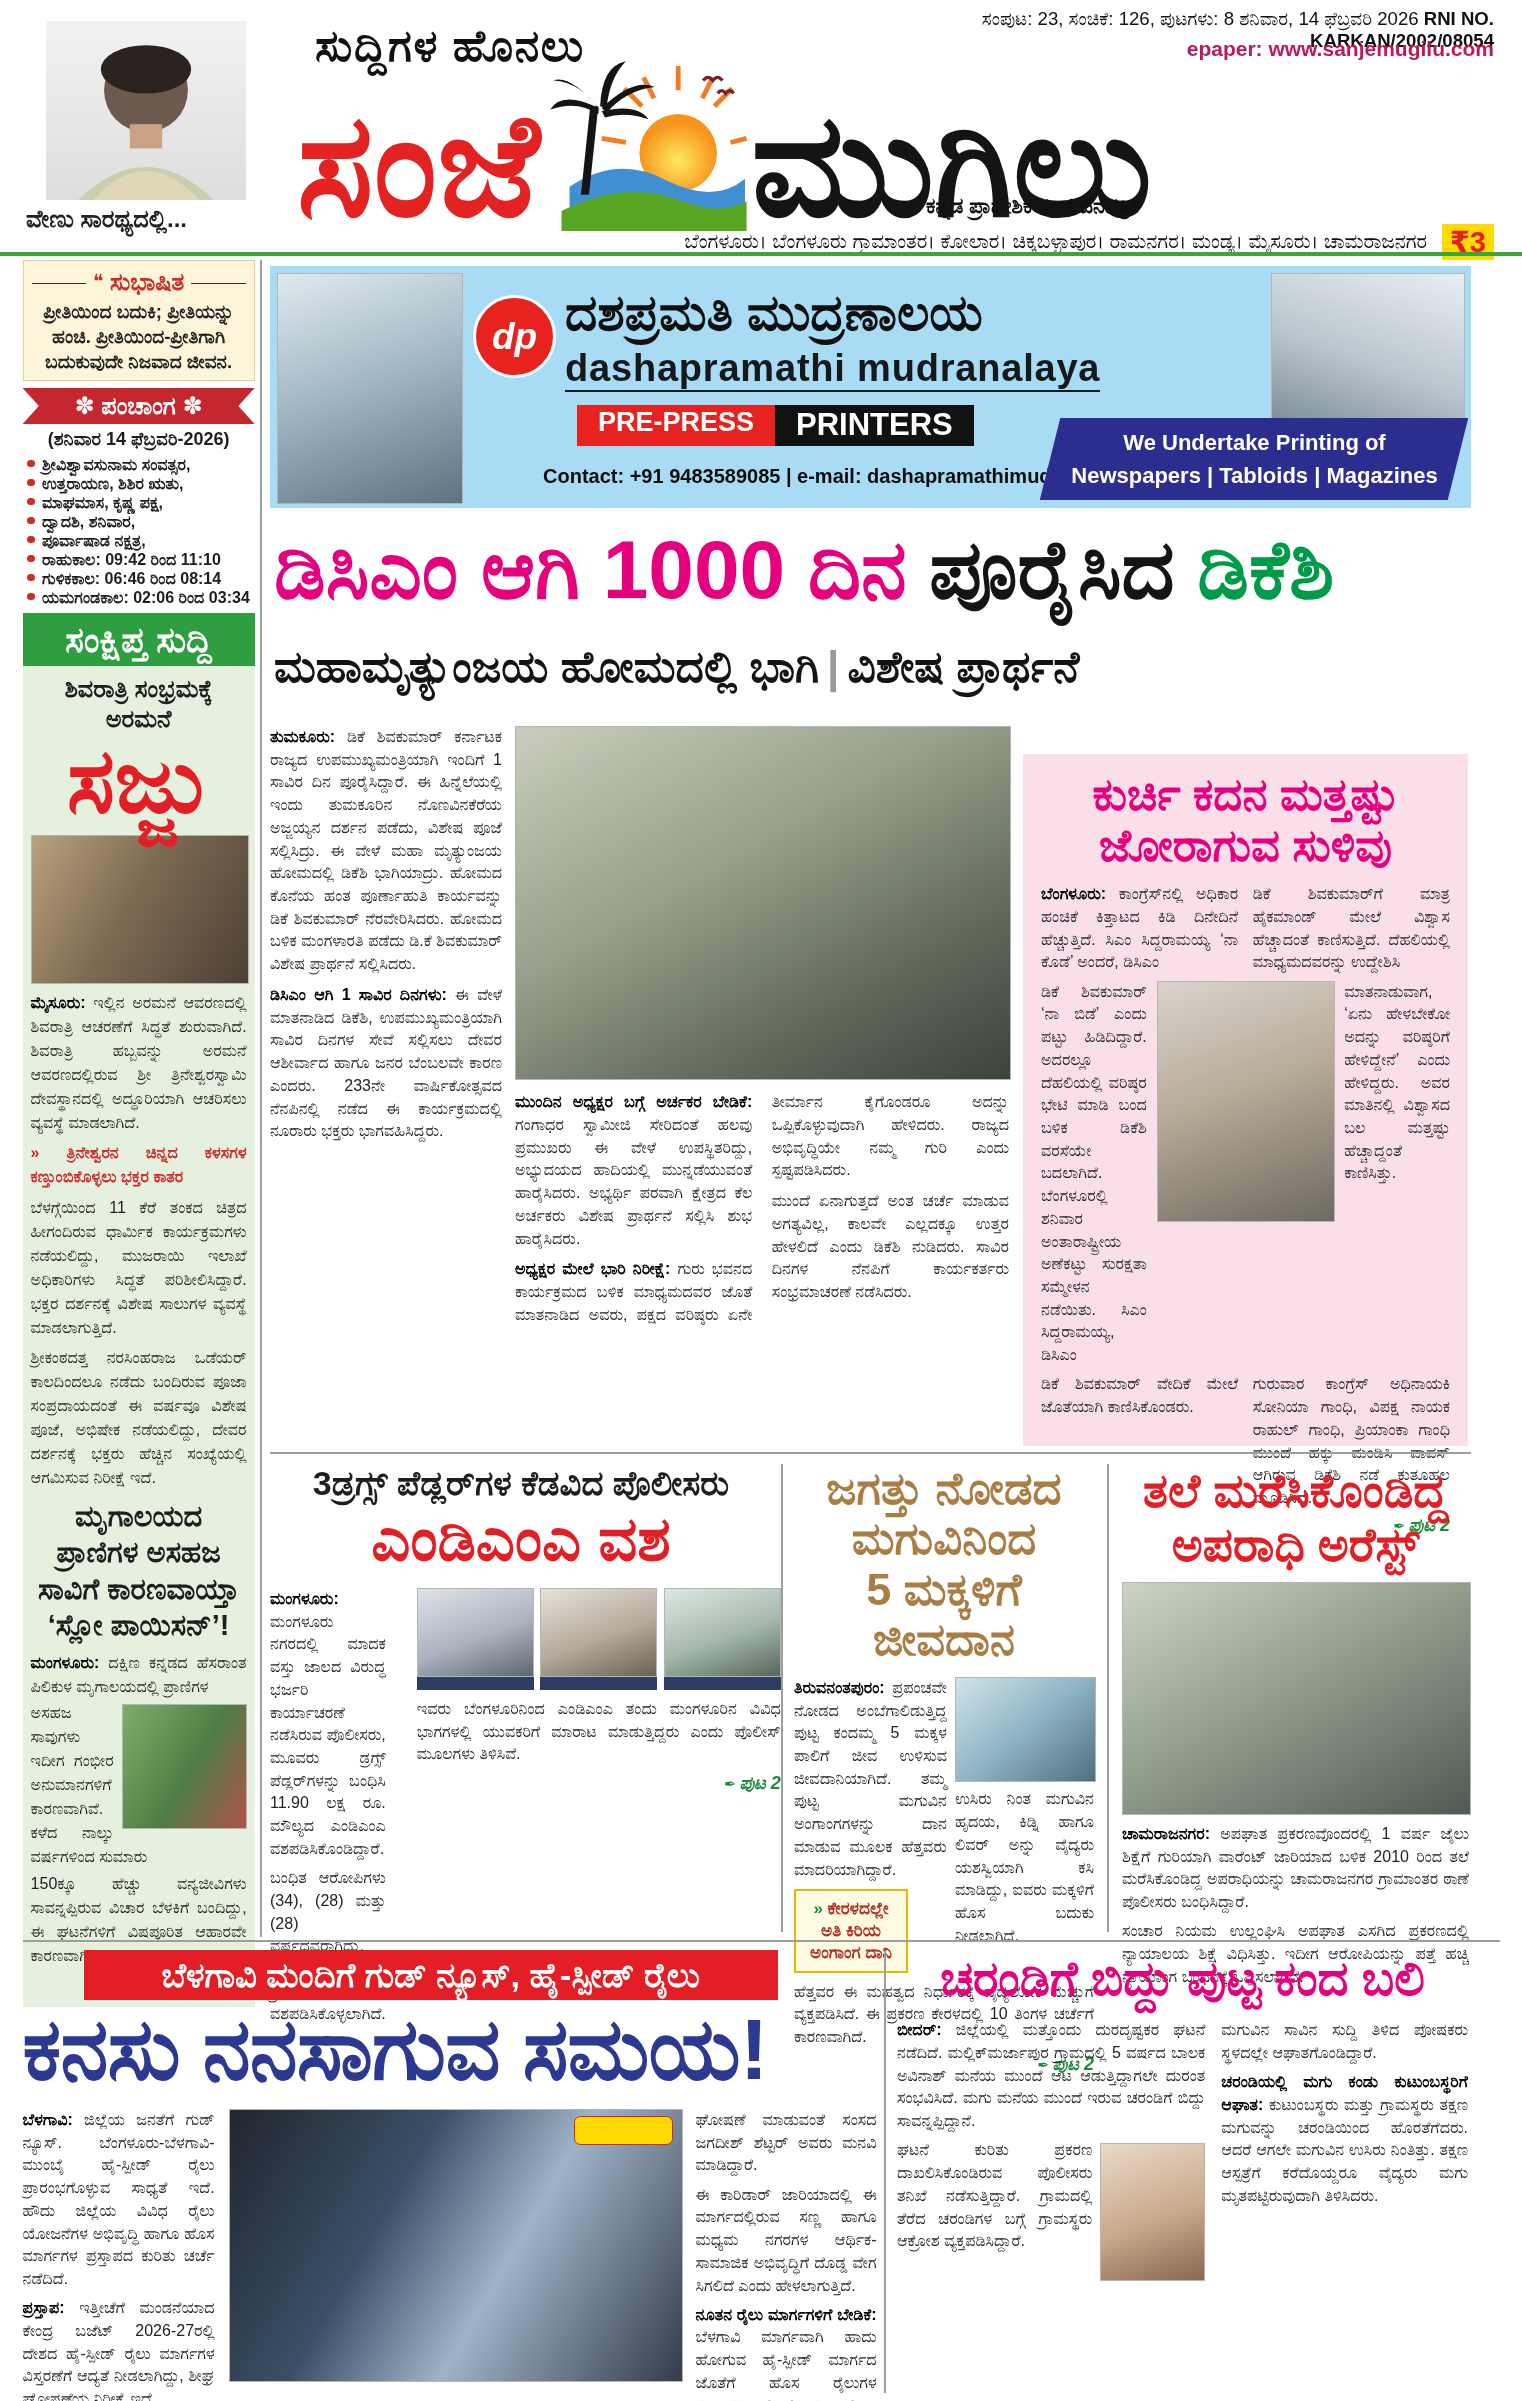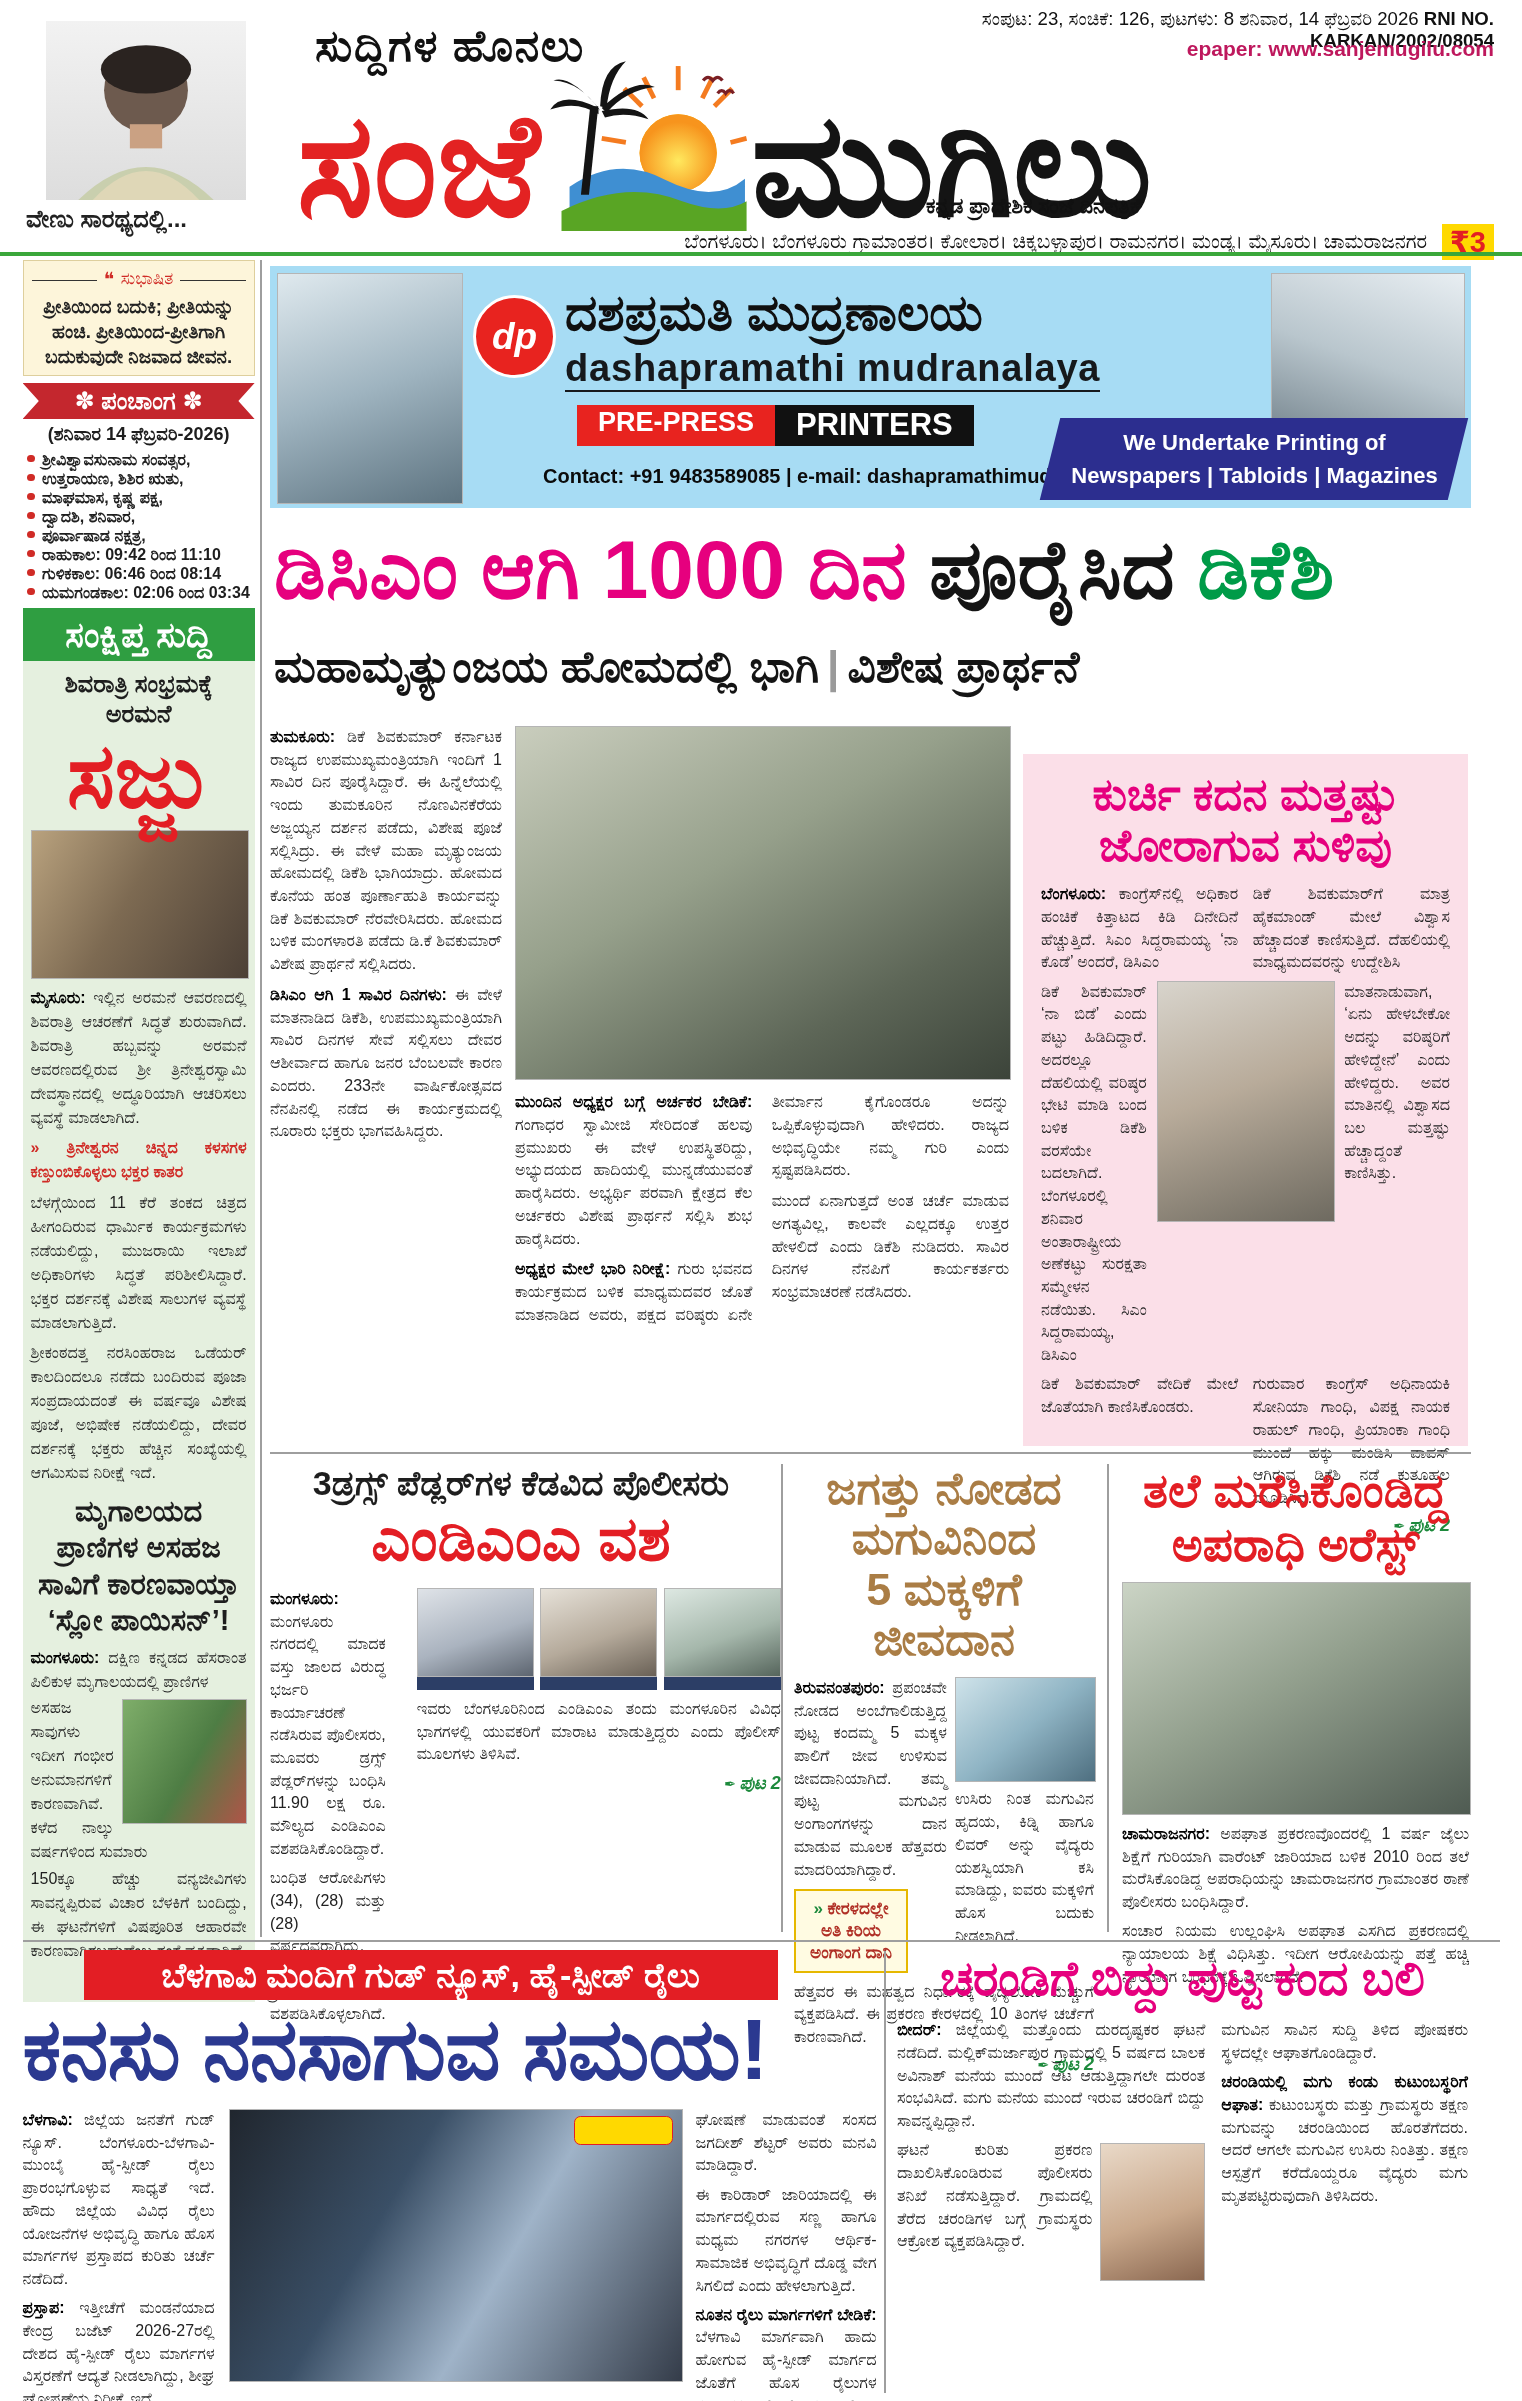--- a/index.html
+++ b/index.html
@@ -18,21 +18,21 @@
   .volline{font-size:18.6px;color:#111;text-align:right;}
   .volline b{font-weight:bold;}
   .epaper{font-size:21px;font-weight:bold;color:#be185d;text-align:right;}
   .editorcap{font-size:24px;font-weight:bold;color:#222;}
   .subtitle{font-size:21px;font-weight:bold;color:#111;text-align:left;}
   .regions{font-size:20px;color:#111;white-space:nowrap;}
   .pricebox{background:#ffd900;color:#e31e24;font-weight:bold;font-size:29px;padding:0.8px 8px;}
   .greenrule{background:#3aa73a;height:4px;}
   
   .subh-box{background:#fdf5da;border:0.8px solid #decf9d;padding:6.5px 8px;}
-  .subh-label{color:#d02b26;font-weight:normal;font-size:17px;}
+  .subh-label{color:#d02b26;font-weight:bold;font-size:24px;}
   .subh-line{flex:1;border-top:1.6px solid #333;position:relative;top:1.6px;}
   .subh-text{font-size:18.6px;font-weight:bold;color:#222;text-align:center;line-height:1.35;margin-top:3.2px;}
   .ribbon{background:#c4272e;color:#fff;font-weight:bold;font-size:24px;text-align:center;line-height:36px;
           clip-path:polygon(0 0,100% 0,93% 50%,100% 100%,0 100%,7% 50%);}
   .panch-date{font-size:18px;font-weight:bold;text-align:center;}
   .panch-list{list-style:none;margin:0;padding:0 0 0 4.8px;}
   .panch-list div{font-size:16px;font-weight:bold;line-height:19px;position:relative;padding-left:14.5px;}
   .panch-list div::before{content:"";position:absolute;left:0;top:5.6px;width:7.3px;height:7.3px;border-radius:50%;background:#d02b26;}
   .greenbar{background:#2f9e41;color:#fff;font-weight:bold;font-size:35px;text-align:center;line-height:53px;}
   .briefs{background:#e5f0df;}

